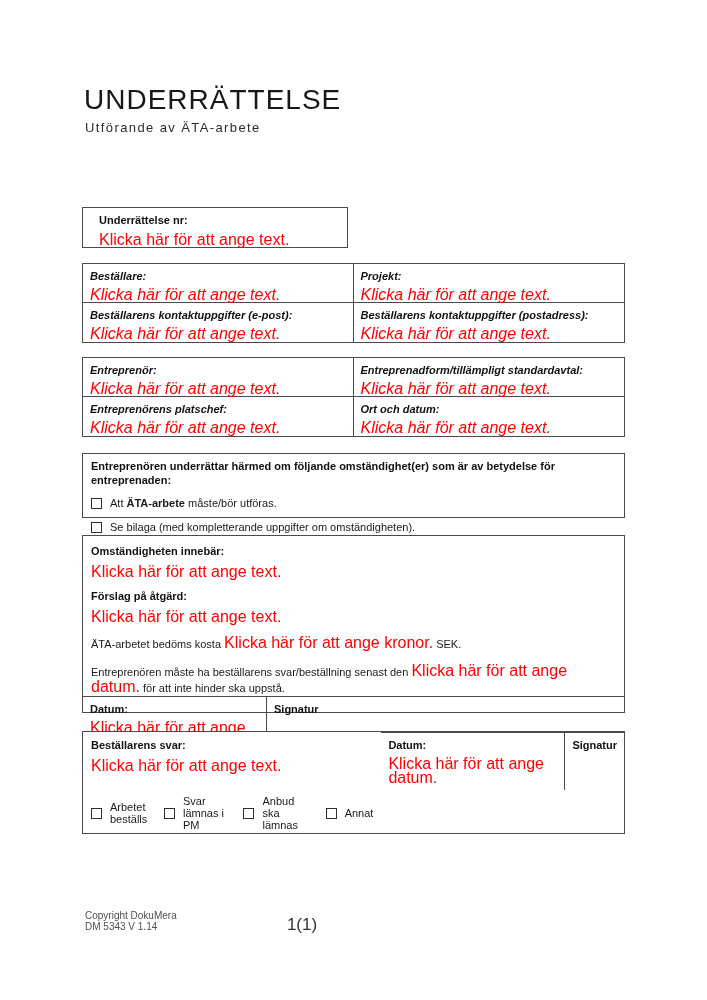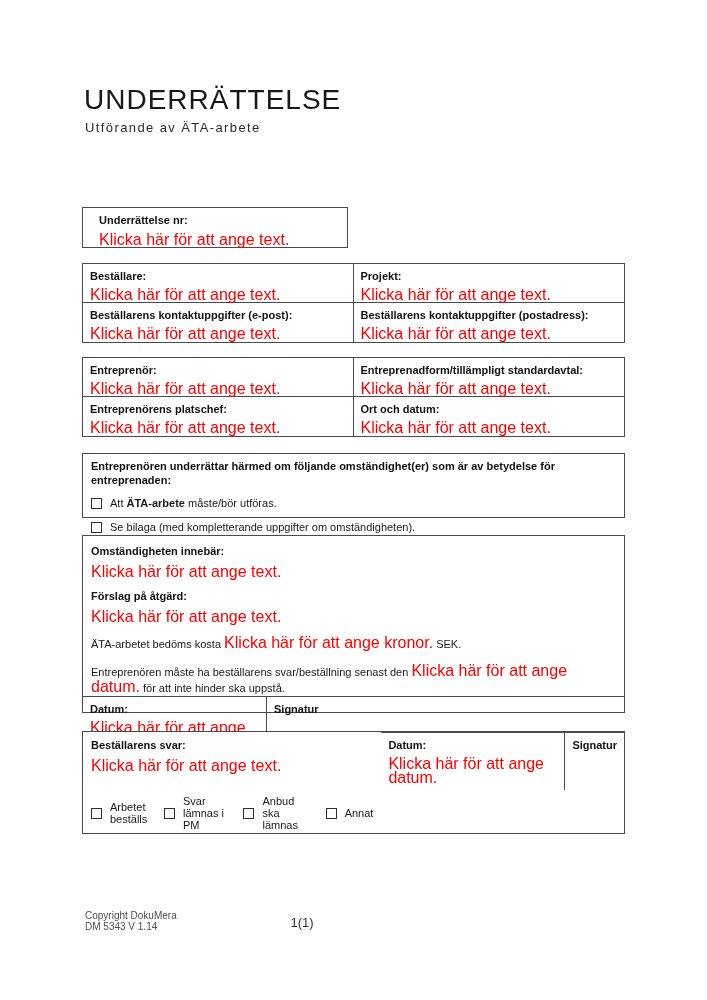--- a/index.html
+++ b/index.html
@@ -21,21 +21,21 @@
   }
   .lbl { font-size:11px; font-weight:bold; color:#111; line-height:14px; }
   .ph  { font-size:16px; color:#ff0000; line-height:14px; cursor:pointer; }
   .txt { font-size:11px; color:#1a1a1a; line-height:15px; }
 
   .notice-box { left:82px; top:207px; width:266px; height:41px; padding:5px 16px; }
   .notice-box .ph { margin-top:6px; }
 
   .grid-table {
     position:absolute; left:82px; width:543px; box-sizing:border-box;
-    border:1.5px solid #4a4a4a; display:grid; grid-template-columns:1fr 1fr;
+    border:1.5px solid #4a4a4a; display:grid; grid-template-columns:1fr 1fr;font-style:italic;
   }
   .t1 { top:263px; }
   .t2 { top:357px; }
   .cell { box-sizing:border-box; height:39px; padding:5px 7px; }
   .cell .ph { margin-top:5px; }
   .br { border-right:1px solid #4a4a4a; }
   .bb { border-bottom:1px solid #4a4a4a; }
 
   .notify-box { left:82px; top:453px; width:543px; height:65px; padding:5px 8px; }
   .cb-line { margin-top:9px; font-size:11px; display:flex; align-items:center; }
@@ -57,21 +57,21 @@
   }
   .sig-row .cell { height:auto; }
 
   .answer-box { left:82px; top:731px; width:543px; height:103px; display:flex; flex-direction:row; }
   .answer-content { flex:1 1 auto; padding:6px 8px 0; }
   .answer-cbs { display:flex; gap:14px; margin-top:22px; }
   .answer-cbs .item { display:flex; align-items:center; font-size:11px; }
 
   .footer-page {
     position:absolute; top:915px; left:0; width:604px; text-align:center;
-    font-size:13px; color:#333333;
+    font-size:17px; color:#333333;
   }
   .footer-copy {
     position:absolute; left:85px; top:911px;
     font-size:10px; line-height:10.5px; color:#4f4f4f;
   }
 </style>
 </head>
 <body>
 
 <div class="page">

